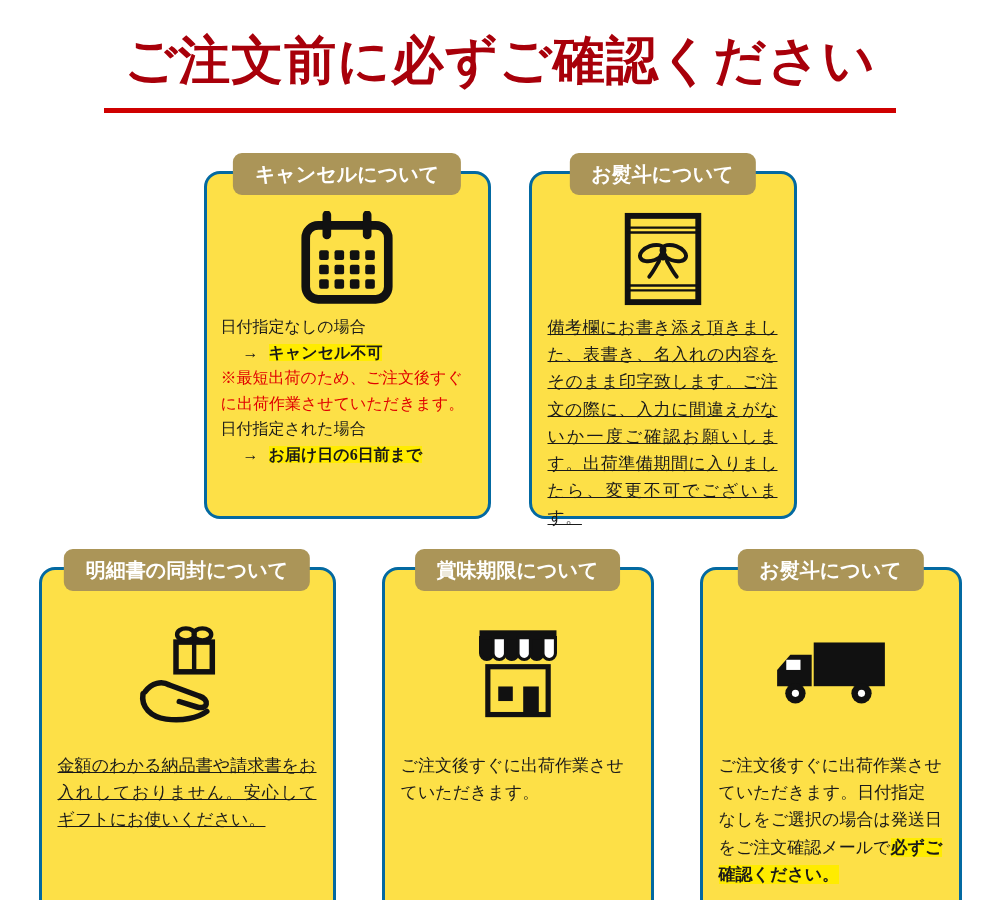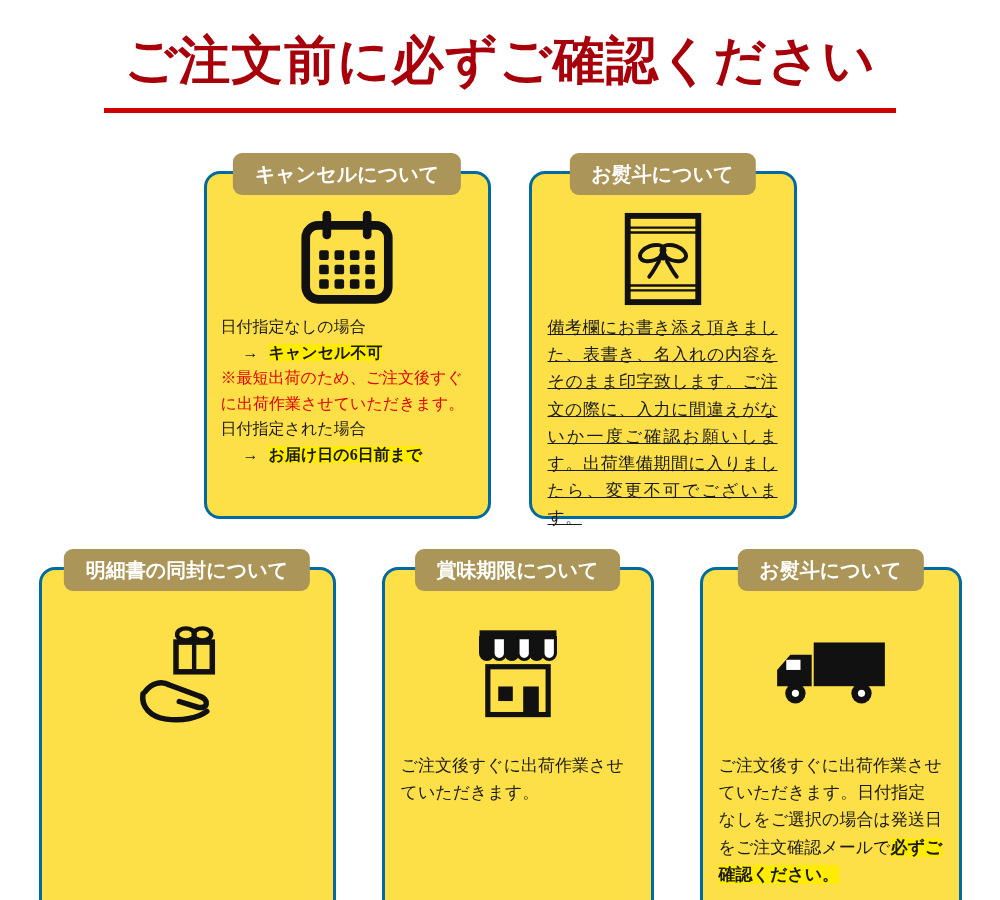--- a/index.html
+++ b/index.html
@@ -129,20 +129,23 @@
       <div class="icon">
         <svg width="110" height="110" viewBox="0 0 100 100" aria-hidden="true">
           <rect x="40" y="21" width="33" height="27" fill="none" stroke="#111" stroke-width="5"></rect>
           <line x1="56.5" y1="21" x2="56.5" y2="48" stroke="#111" stroke-width="4"></line>
           <ellipse cx="49" cy="14" rx="8" ry="5.5" fill="none" stroke="#111" stroke-width="4"></ellipse>
           <ellipse cx="64" cy="14" rx="8" ry="5.5" fill="none" stroke="#111" stroke-width="4"></ellipse>
           <path d="M12 66 C 18 58 27 56 34 60 L 61 70 C 71 73 69 83 59 80 L 43 75" fill="none" stroke="#111" stroke-width="5" stroke-linecap="round" stroke-linejoin="round"></path>
           <path d="M10 68 C 8 80 17 89 31 91 C 46 93 60 90 68 84" fill="none" stroke="#111" stroke-width="5" stroke-linecap="round"></path>
         </svg>
       </div>
+      <div class="body just">
+        <p>金額のわかる納品書や請求書をお入れしておりません。安心してギフトにお使いください。</p>
+      </div>
     </section>
 
     <section class="card card-expiry">
       <div class="badge">賞味期限について</div>
       <div class="icon">
         <svg width="104" height="104" viewBox="0 0 100 100" aria-hidden="true">
           <rect x="13" y="8" width="74" height="7" fill="#111"></rect>
           <g stroke="#111" stroke-width="3">
             <path d="M14 15 v15 a6 6 0 0 0 12 0 v-15 z" fill="#111"></path>
             <path d="M26 15 v15 a6 6 0 0 0 12 0 v-15 z" fill="#fff"></path>

